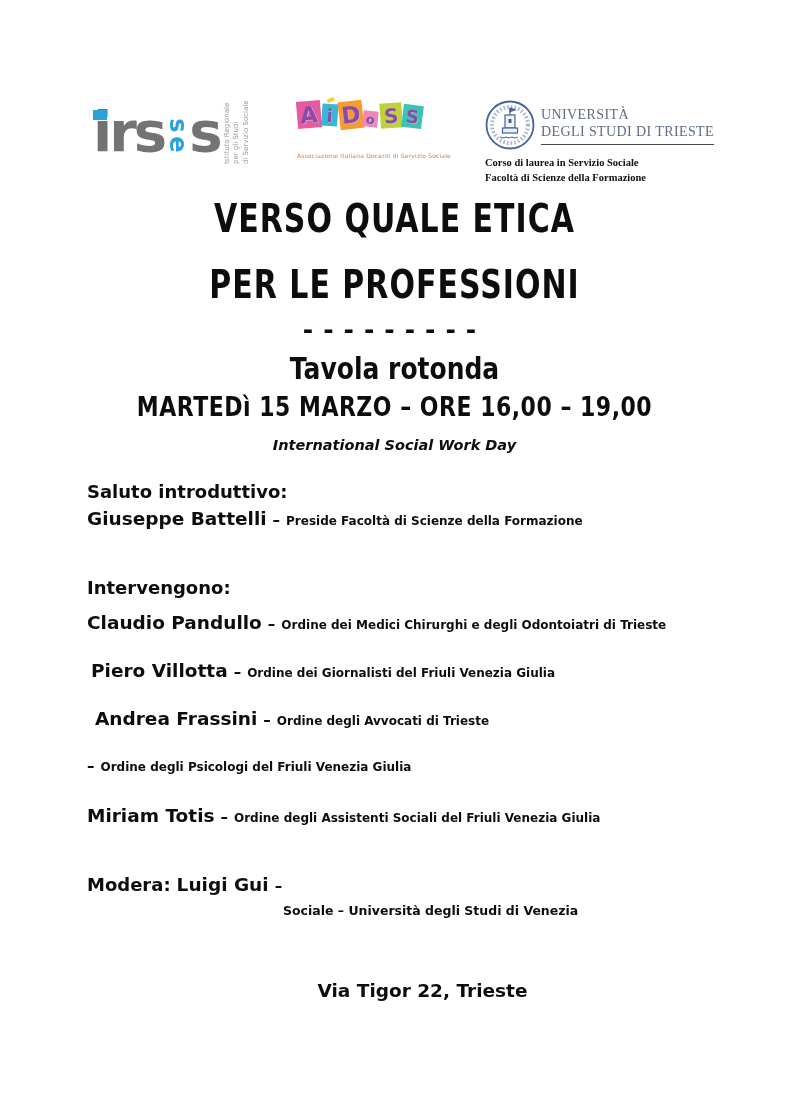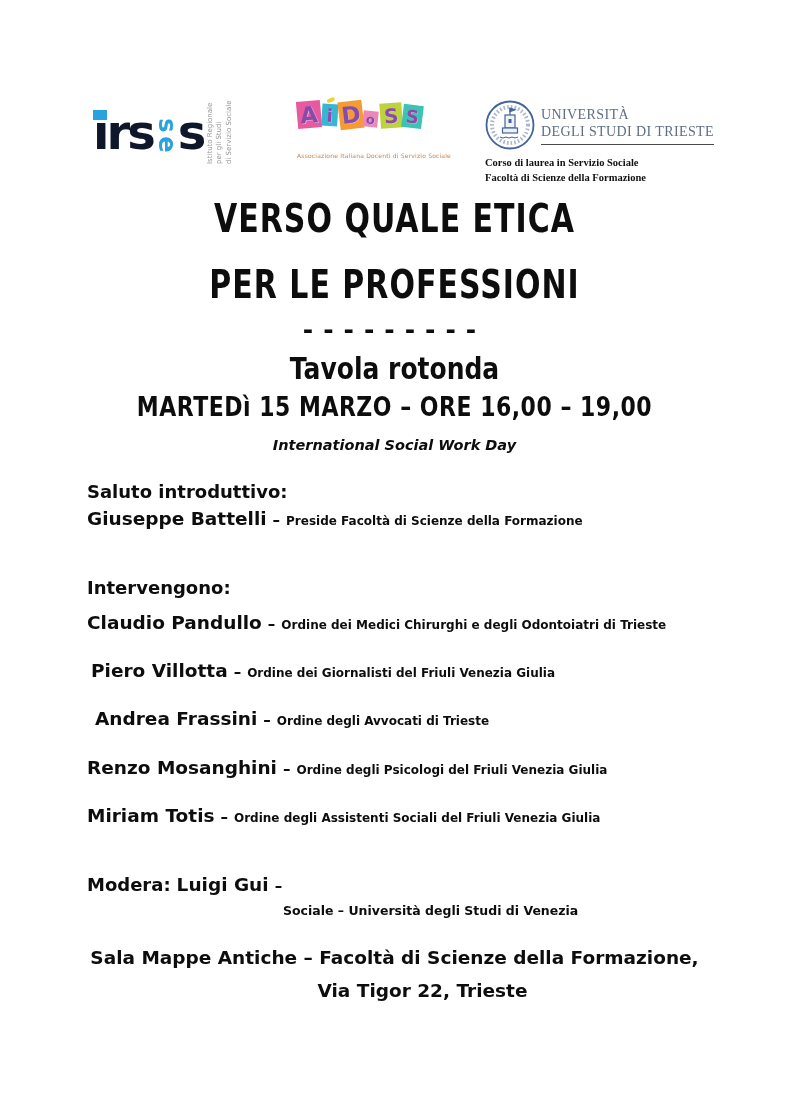--- a/index.html
+++ b/index.html
@@ -5,21 +5,21 @@
   html,body{margin:0;padding:0;background:#9a9a9a;}
   .page{
     position:relative;width:789px;height:1117px;margin:0 auto;
     background:#ffffff;color:#0d0d0d;
     font-family:"DejaVu Sans",sans-serif;overflow:hidden;
   }
 
   
   .logo-irses{position:absolute;left:93px;top:102px;display:flex;align-items:flex-start;}
   .irses-word{position:relative;display:flex;align-items:center;height:60px;}
-  .irses-big{font-size:48px;font-weight:bold;letter-spacing:-3px;line-height:50px;color:#0f172a;}
+  .irses-big{font-size:56px;font-weight:bold;letter-spacing:-3px;line-height:50px;color:#737373;}
   .irses-dot{position:absolute;left:0;top:8px;width:14px;height:10px;background:#29a3dd;}
   .irses-stack{display:flex;flex-direction:column;justify-content:center;margin:6px 0 0 1px;}
   .irses-stack span{display:block;transform:rotate(90deg);font-size:24px;line-height:19px;width:24px;
     font-weight:bold;color:#29a3dd;text-align:center;}
   .irses-tagline{writing-mode:vertical-rl;transform:rotate(180deg);height:64px;margin-left:3px;margin-top:-2px;
     font-size:7px;line-height:1.35;color:#969696;}
   .irses-tagline span{display:block;white-space:nowrap;}
 
   .logo-aidoss{position:absolute;left:297px;top:101px;width:126px;}
   .aidoss-tiles{display:flex;justify-content:center;align-items:flex-start;height:42px;gap:1px;}
@@ -159,33 +159,31 @@
     <span class="big-name">Piero Villotta</span>
     <span class="sep">–</span>
     <span class="role">Ordine dei Giornalisti del Friuli Venezia Giulia</span>
   </div>
   <div class="person-row" id="speaker-2">
     <span class="big-name">Andrea Frassini</span>
     <span class="sep">–</span>
     <span class="role">Ordine degli Avvocati di Trieste</span>
   </div>
   <div class="person-row" id="speaker-3">
-    <span class="big-name">Renzo Mosanghini</span>
     <span class="sep">–</span>
     <span class="role">Ordine degli Psicologi del Friuli Venezia Giulia</span>
   </div>
   <div class="person-row" id="speaker-4">
     <span class="big-name">Miriam Totis</span>
     <span class="sep">–</span>
     <span class="role">Ordine degli Assistenti Sociali del Friuli Venezia Giulia</span>
   </div>
 
   <div class="person-row" id="modera-row">
     <span class="label">Modera:</span>
     <span class="big-name">Luigi Gui</span>
     <span class="sep">–</span>
   </div>
   <div id="modera-role2">Sociale – Università degli Studi di Venezia</div>
 
-  <div class="center-line" id="venue1">Sala Mappe Antiche – Facoltà di Scienze della Formazione,</div>
   <div class="center-line" id="venue2">Via Tigor 22, Trieste</div>
 
 </div>
 
 </body></html>

